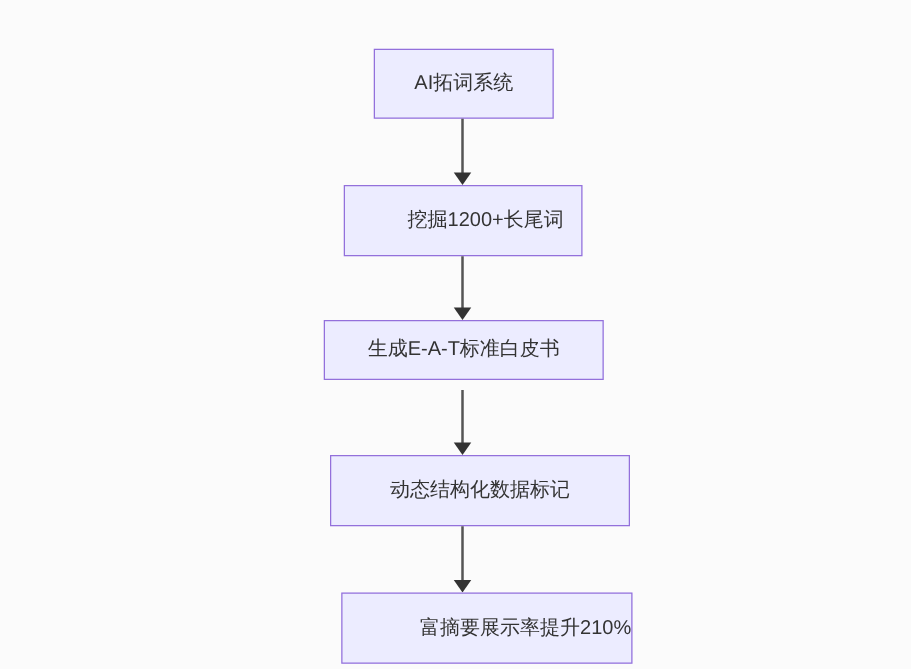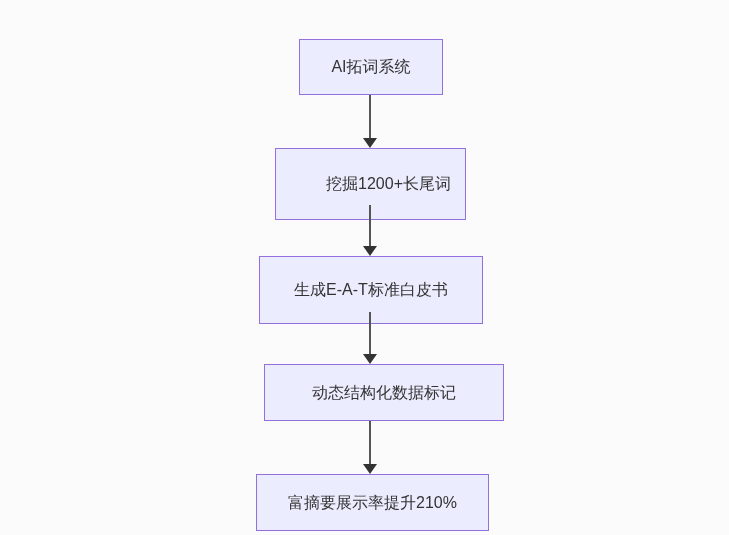--- a/index.html
+++ b/index.html
@@ -45,24 +45,24 @@
   .edge-head {
     width: 0;
     height: 0;
     border-left: 7px solid transparent;
     border-right: 7px solid transparent;
     border-top: 10px solid var(--arrowhead, #333333);
     margin-top: -1px;
   }
   
   #node-0 { left: 299px; top: 15px;  width: 144px; height: 56px; }
-  #node-1 { left: 275px; top: 124px; width: 191px; height: 72px; padding-left: 36px; }
-  #node-2 { left: 259px; top: 232px; width: 224px; height: 68px; align-items: center; }
+  #node-1 { left: 275px; top: 124px; width: 191px; height: 57px; padding-left: 36px; }
+  #node-2 { left: 259px; top: 232px; width: 224px; height: 48px; align-items: center; }
   #node-3 { left: 264px; top: 340px; width: 240px; height: 57px; }
-  #node-4 { left: 256px; top: 450px; width: 233px; height: 57px; }
+  #node-4 { left: 273px; top: 450px; width: 233px; height: 57px; justify-content: flex-end; }
   
   #edge-0 { left: 363px; top: 71px;  height: 53px; }
   #edge-1 { left: 363px; top: 181px; height: 51px; }
   #edge-2 { left: 363px; top: 288px; height: 52px; }
   #edge-3 { left: 363px; top: 397px; height: 53px; }
 </style>
 </head>
 <body>
 
 <div id="canvas" style="--bg: #fbfbfb; --node-fill: #ececff; --node-border: #9370db; --text: #333333; --edge-line: #555555; --arrowhead: #333333;">

